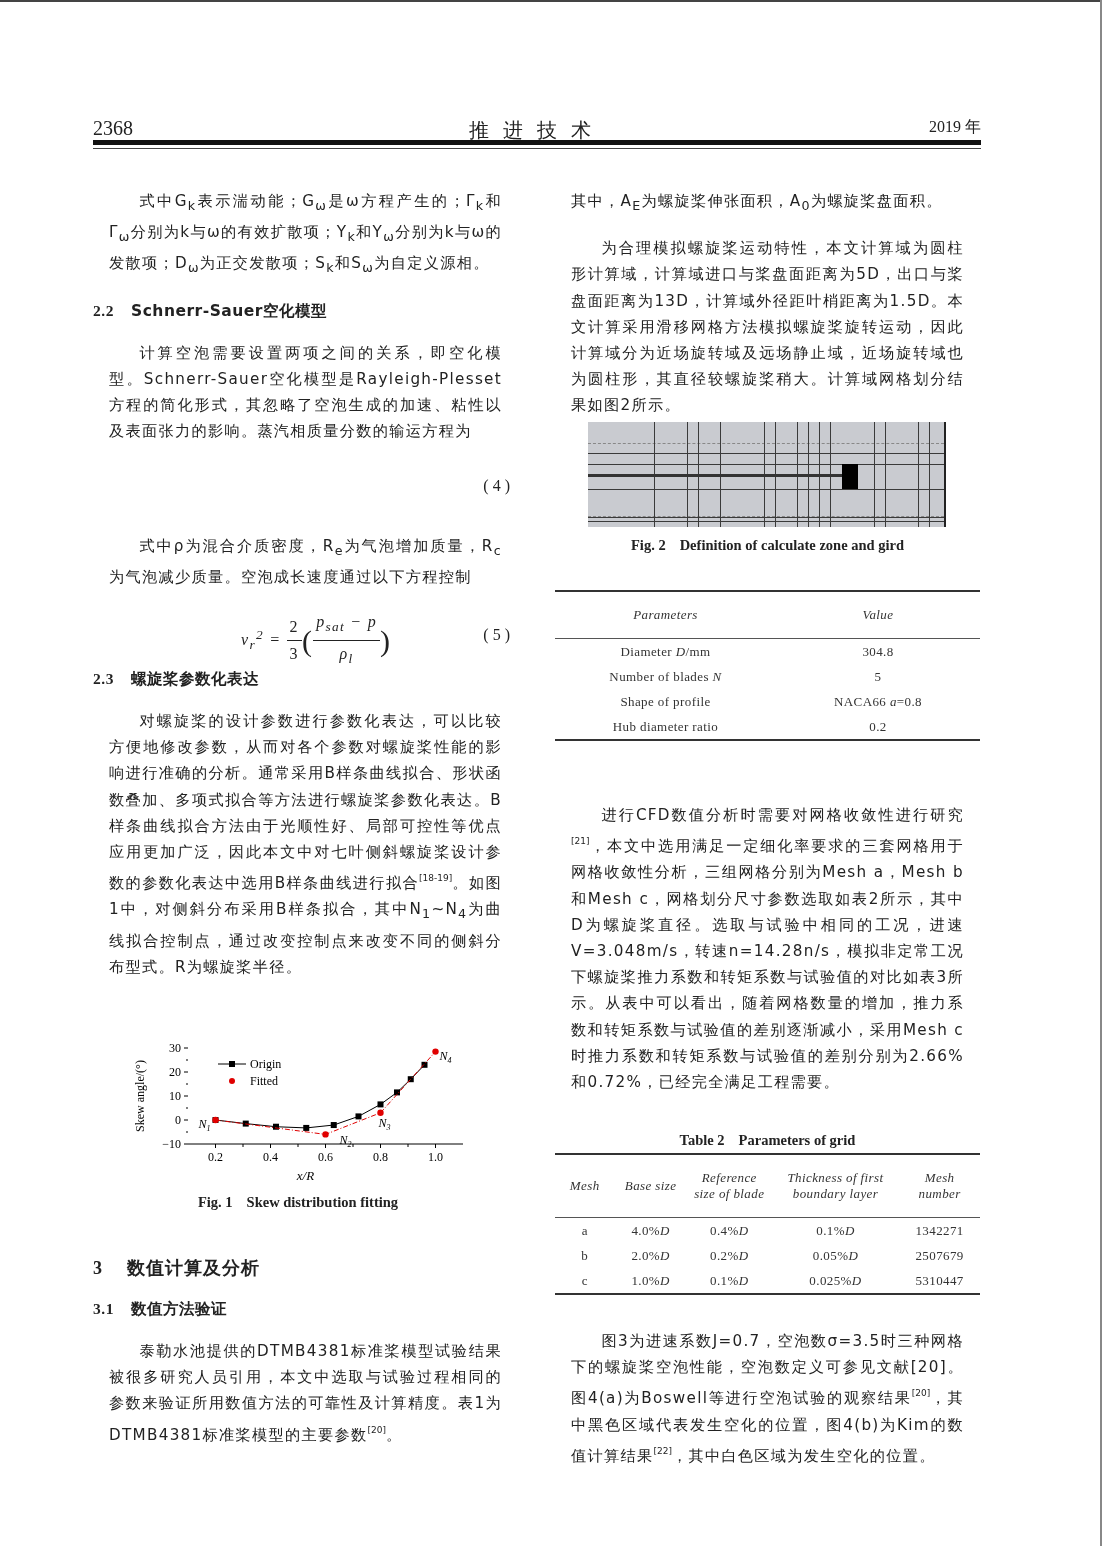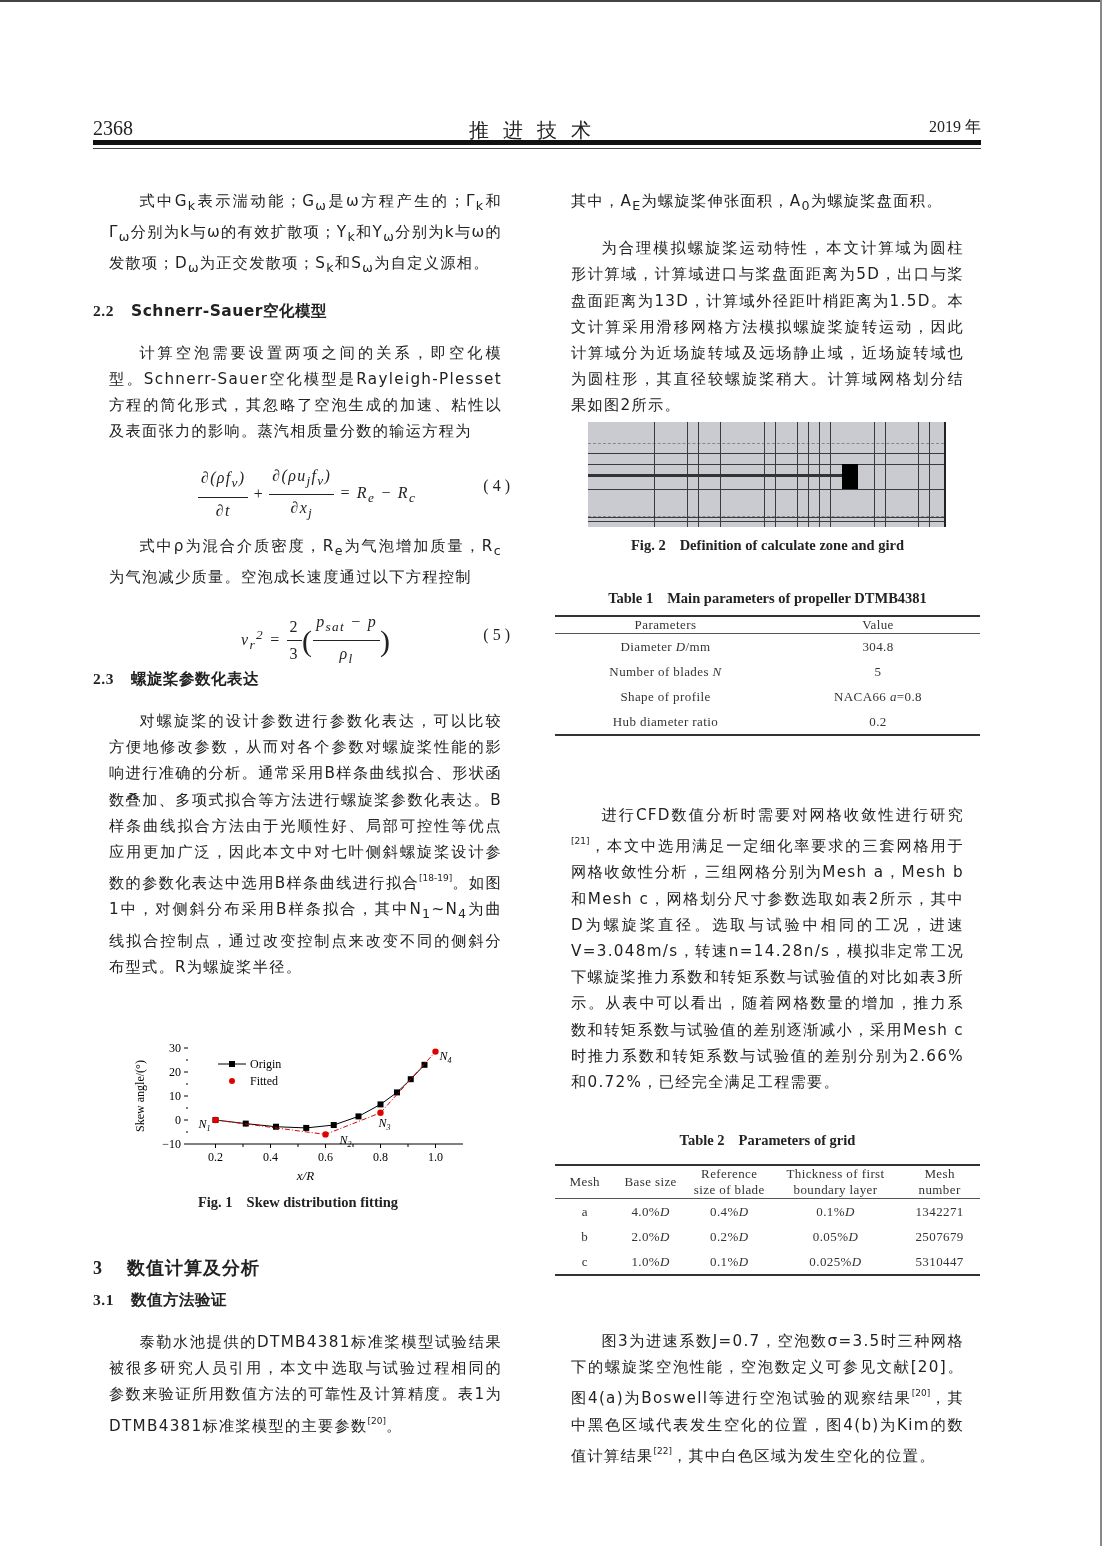--- a/index.html
+++ b/index.html
@@ -26,21 +26,21 @@
   .eq { position:relative; height:56px; font-family:"Liberation Serif",serif; font-size:16px; font-style:italic; }
   .eqno { position:absolute; right:4px; top:12px; font-style:normal; letter-spacing:4px; }
   .frac { display:inline-block; vertical-align:middle; text-align:center; }
   .frac .n { display:block; border-bottom:1px solid #222; padding:0 3px; }
   .frac .d { display:block; padding:0 3px; }
   sup.ref { font-size:9px; vertical-align:7px; letter-spacing:0; }
   .cap { font-family:"Liberation Serif",serif; font-weight:bold; font-size:14.5px; text-align:center; letter-spacing:0; }
   .cap .lab { margin-right:14px; }
 
   table.tbl { border-collapse:collapse; width:425px; font-family:"Liberation Serif",serif; font-size:13px; color:#333; letter-spacing:0.4px; }
-  table.tbl th { font-weight:normal; border-top:2px solid #333; border-bottom:1px solid #555; padding:0 2px; }
+  table.tbl th { font-weight:normal; border-top:2px solid #333; border-bottom:1px solid #555; padding:15px 2px;font-style:italic; }
   table.tbl td { text-align:center; padding:3px 2px; line-height:19px; }
   table.tbl tr:last-child td { border-bottom:2px solid #333; }
 
   .mesh-fig { position:relative; width:356px; height:105px; background:#c9cbd0; margin-left:33px; border-right:2px solid #222; overflow:hidden; }
   .mesh-fig .vl { position:absolute; top:0; bottom:0; width:1px; background:#3a3a3a; }
   .mesh-fig .hl { position:absolute; left:0; right:0; height:1px; background:#3a3a3a; }
   .mesh-fig .dl { position:absolute; left:0; right:0; height:0; border-top:1px dashed #888; }
   .mesh-fig .shaft { position:absolute; left:0; width:257px; top:52px; height:3px; background:#333; }
   .mesh-fig .hub { position:absolute; left:254px; top:42px; width:16px; height:25px; background:#000; }
   svg text { font-family:"Liberation Serif",serif; }
@@ -57,26 +57,20 @@
   <span class="yr">2019 年</span>
 </div>
 <div class="rule-thick"></div>
 <div class="rule-thin"></div>
 
 <div class="col left" style="top:172px;">
   <p class="ind">式中G<sub>k</sub>表示湍动能；G<sub>ω</sub>是ω方程产生的；Γ<sub>k</sub>和Γ<sub>ω</sub>分别为k与ω的有效扩散项；Y<sub>k</sub>和Y<sub>ω</sub>分别为k与ω的发散项；D<sub>ω</sub>为正交发散项；S<sub>k</sub>和S<sub>ω</sub>为自定义源相。</p>
   <div class="sec"><span class="num">2.2</span><span>Schnerr-Sauer空化模型</span></div>
   <p class="ind">计算空泡需要设置两项之间的关系，即空化模型。Schnerr-Sauer空化模型是Rayleigh-Plesset方程的简化形式，其忽略了空泡生成的加速、粘性以及表面张力的影响。蒸汽相质量分数的输运方程为</p>
   <div class="eq">
-    <div style="position:absolute; left:105px; top:2px; white-space:nowrap;">
-      <span class="frac"><span class="n">∂(ρf<sub>v</sub>)</span><span class="d">∂t</span></span>
-      <span style="font-style:normal;"> + </span>
-      <span class="frac"><span class="n">∂(ρu<sub>j</sub>f<sub>v</sub>)</span><span class="d">∂x<sub>j</sub></span></span>
-      <span>= R<sub>e</sub> − R<sub>c</sub></span>
-    </div>
     <span class="eqno">(4)</span>
   </div>
   <p class="ind">式中ρ为混合介质密度，R<sub>e</sub>为气泡增加质量，R<sub>c</sub>为气泡减少质量。空泡成长速度通过以下方程控制</p>
   <div class="eq" style="height:60px;">
     <div style="position:absolute; left:148px; top:3px; white-space:nowrap;">
       <span>v<sub>r</sub><sup>2</sup> =</span>
       <span class="frac" style="font-style:normal;"><span class="n">2</span><span class="d">3</span></span><span style="font-style:normal; font-size:30px; vertical-align:middle;">(</span><span class="frac"><span class="n">p<sub>sat</sub> − p</span><span class="d">ρ<sub>l</sub></span></span><span style="font-style:normal; font-size:30px; vertical-align:middle;">)</span>
     </div>
     <span class="eqno" style="top:16px;">(5)</span>
   </div>
@@ -141,21 +135,21 @@
       <text x="70.5" y="90" font-size="12" font-style="italic">N<tspan font-size="8" dy="3">1</tspan></text>
       <text x="211.5" y="106.4" font-size="12" font-style="italic">N<tspan font-size="8" dy="3">2</tspan></text>
       <text x="250.50000000000003" y="88.8" font-size="12" font-style="italic">N<tspan font-size="8" dy="3">3</tspan></text>
       <text x="311.5" y="21.599999999999994" font-size="12" font-style="italic">N<tspan font-size="8" dy="3">4</tspan></text>
     </svg>
   <div class="cap" style="margin-top:2px;"><span class="lab">Fig. 1</span><span>Skew distribution fitting</span></div>
 </div>
 
 <div class="col left" style="top:1253px;">
   <div class="h3"><span class="num">3</span><span>数值计算及分析</span></div>
-  <div class="sec" style="margin-top:4px;"><span class="num">3.1</span><span>数值方法验证</span></div>
+  <div class="sec" style="margin-top:13px;"><span class="num">3.1</span><span>数值方法验证</span></div>
   <p class="ind">泰勒水池提供的DTMB4381标准桨模型试验结果被很多研究人员引用，本文中选取与试验过程相同的参数来验证所用数值方法的可靠性及计算精度。表1为DTMB4381标准桨模型的主要参数<sup class="ref">[20]</sup>。</p>
 </div>
 
 <div class="col right" style="top:172px;">
   <p>其中，A<sub>E</sub>为螺旋桨伸张面积，A<sub>0</sub>为螺旋桨盘面积。</p>
   <p class="ind">为合理模拟螺旋桨运动特性，本文计算域为圆柱形计算域，计算域进口与桨盘面距离为5D，出口与桨盘面距离为13D，计算域外径距叶梢距离为1.5D。本文计算采用滑移网格方法模拟螺旋桨旋转运动，因此计算域分为近场旋转域及远场静止域，近场旋转域也为圆柱形，其直径较螺旋桨稍大。计算域网格划分结果如图2所示。</p>
 </div>
 
 <div style="position:absolute; left:555px; top:422px; width:425px;">
   <div class="mesh-fig">
@@ -180,21 +174,20 @@
       <div class="vl" style="left:297px;"></div>
     <div class="vl" style="left:330px;"></div>
       <div class="vl" style="left:341px;"></div>
     <div class="shaft"></div>
     <div class="hub"></div>
   </div>
   <div class="cap" style="margin-top:10px;"><span class="lab">Fig. 2</span><span>Definition of calculate zone and gird</span></div>
 </div>
 
 <div style="position:absolute; left:555px; top:590px; width:425px;">
-  <div class="cap" style="margin-bottom:8px;"><span class="lab">Table 1</span><span>Main parameters of propeller DTMB4381</span></div>
   <table class="tbl" id="tbl1">
     <thead>
         <tr id="tbl1-head">
           <th style="width: 52%;">Parameters</th>
           <th style="width: 48%;">Value</th>
         </tr>
       </thead>
     <tbody id="tbl1-body">
         <tr>
           <td>Diameter <i>D</i>/mm</td>
@@ -214,21 +207,21 @@
         </tr>
       </tbody>
   </table>
 </div>
 
 <div class="col right" style="top:786px;">
   <p class="ind">进行CFD数值分析时需要对网格收敛性进行研究<sup class="ref">[21]</sup>，本文中选用满足一定细化率要求的三套网格用于网格收敛性分析，三组网格分别为Mesh a，Mesh b和Mesh c，网格划分尺寸参数选取如表2所示，其中D为螺旋桨直径。选取与试验中相同的工况，进速V=3.048m/s，转速n=14.28n/s，模拟非定常工况下螺旋桨推力系数和转矩系数与试验值的对比如表3所示。从表中可以看出，随着网格数量的增加，推力系数和转矩系数与试验值的差别逐渐减小，采用Mesh c时推力系数和转矩系数与试验值的差别分别为2.66%和0.72%，已经完全满足工程需要。</p>
 </div>
 
 <div style="position:absolute; left:555px; top:1132px; width:425px;">
-  <div class="cap" style="margin-bottom:15px;"><span class="lab">Table 2</span><span>Parameters of grid</span></div>
+  <div class="cap" style="margin-bottom:4px;"><span class="lab">Table 2</span><span>Parameters of grid</span></div>
   <table class="tbl" id="tbl2">
     <thead>
         <tr id="tbl2-head">
           <th style="width: 14%;">Mesh</th>
           <th style="width: 17%;">Base size</th>
           <th style="width: 20%;">Reference<br>size of blade</th>
           <th style="width: 30%;">Thickness of first<br>boundary layer</th>
           <th style="width: 19%;">Mesh<br>number</th>
         </tr>
       </thead>

